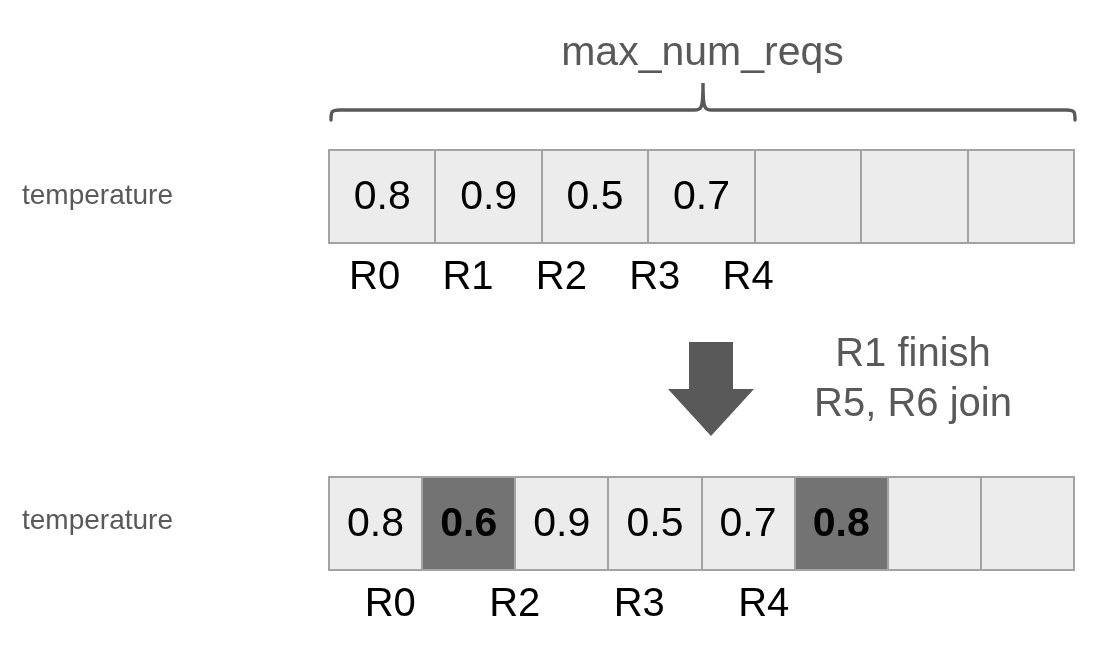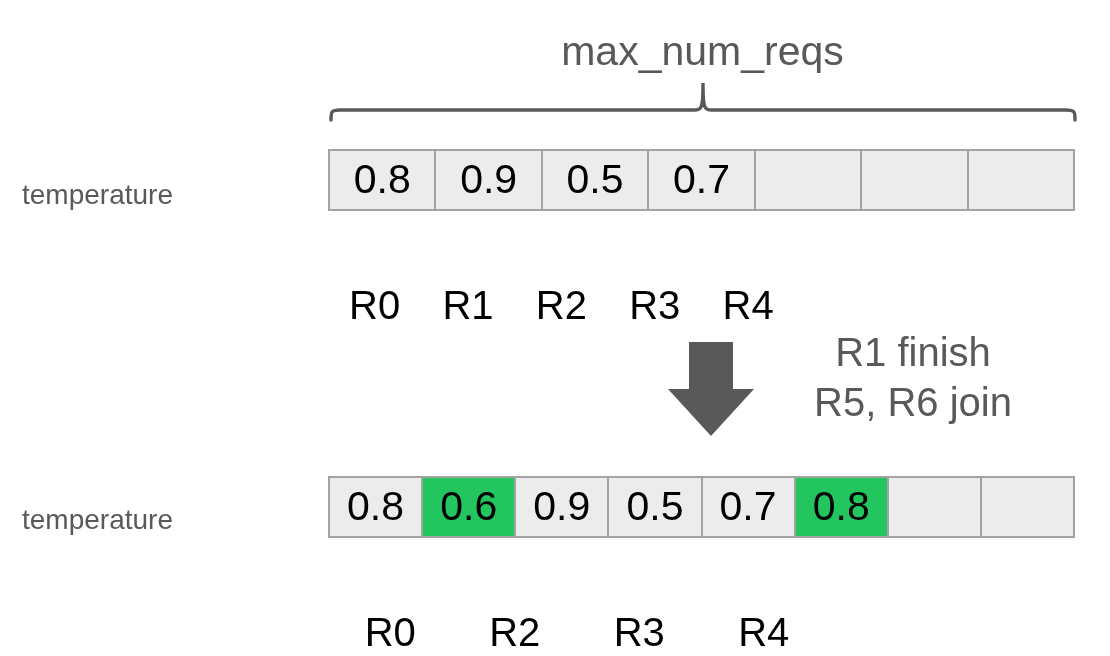--- a/index.html
+++ b/index.html
@@ -53,21 +53,21 @@
     white-space: nowrap;
   }
   #row-label-top   { left: 22px; top: 175px; }
   #row-label-bottom{ left: 22px; top: 500px; }
 
   
   .grid {
     position: absolute;
     left: 328px;
     width: 747px;
-    height: 62px;
+    height: 95px;
     display: flex;
     box-sizing: border-box;
     border: 2px solid #a3a3a3;
     background: #ececec;
   }
   #grid-top    { top: 149px; }
   #grid-bottom { top: 476px; }
 
   .cell {
     flex: 1 1 0;
@@ -76,31 +76,30 @@
     display: flex;
     align-items: center;
     justify-content: center;
     background: #ececec;
     color: #000000;
     font-size: 41px;
     line-height: 41px;
     padding-bottom: 2px;
   }
   .cell:last-child { border-right: none; }
-  .cell.hl { background: #22c55e; }
+  .cell.hl { background: #737373; font-weight: bold; }
   .cell.empty { color: transparent; }
 
   
   .id-row {
     position: absolute;
     left: 328px;
     width: 747px;
     height: 46px;
     display: flex;
-    margin-top: 30px;
   }
   #id-row-top    { top: 252px; }
   #id-row-bottom { top: 579px; }
 
   .id-cell {
     flex: 1 1 0;
     text-align: center;
     color: #000000;
     font-size: 40px;
     line-height: 46px;

